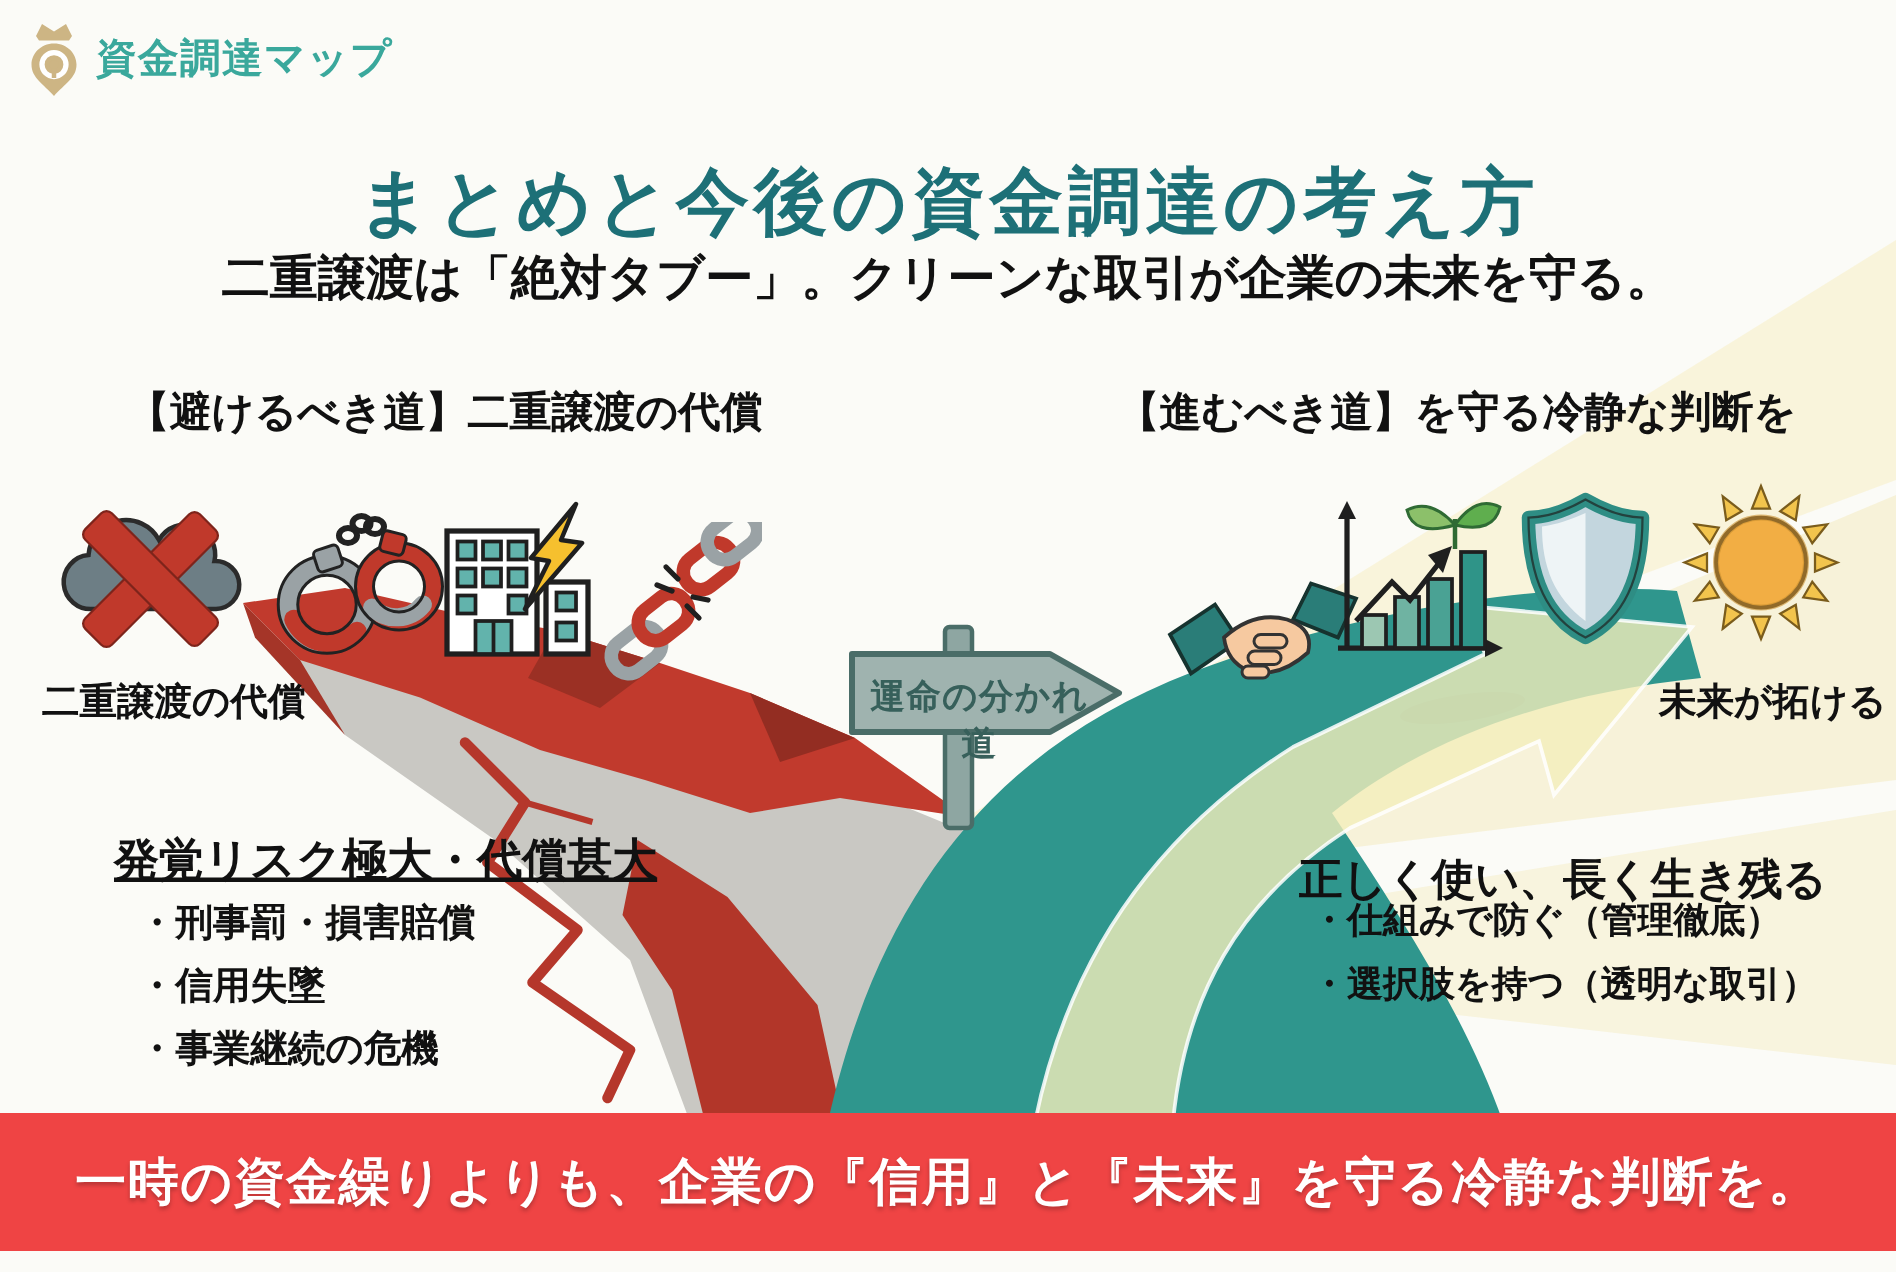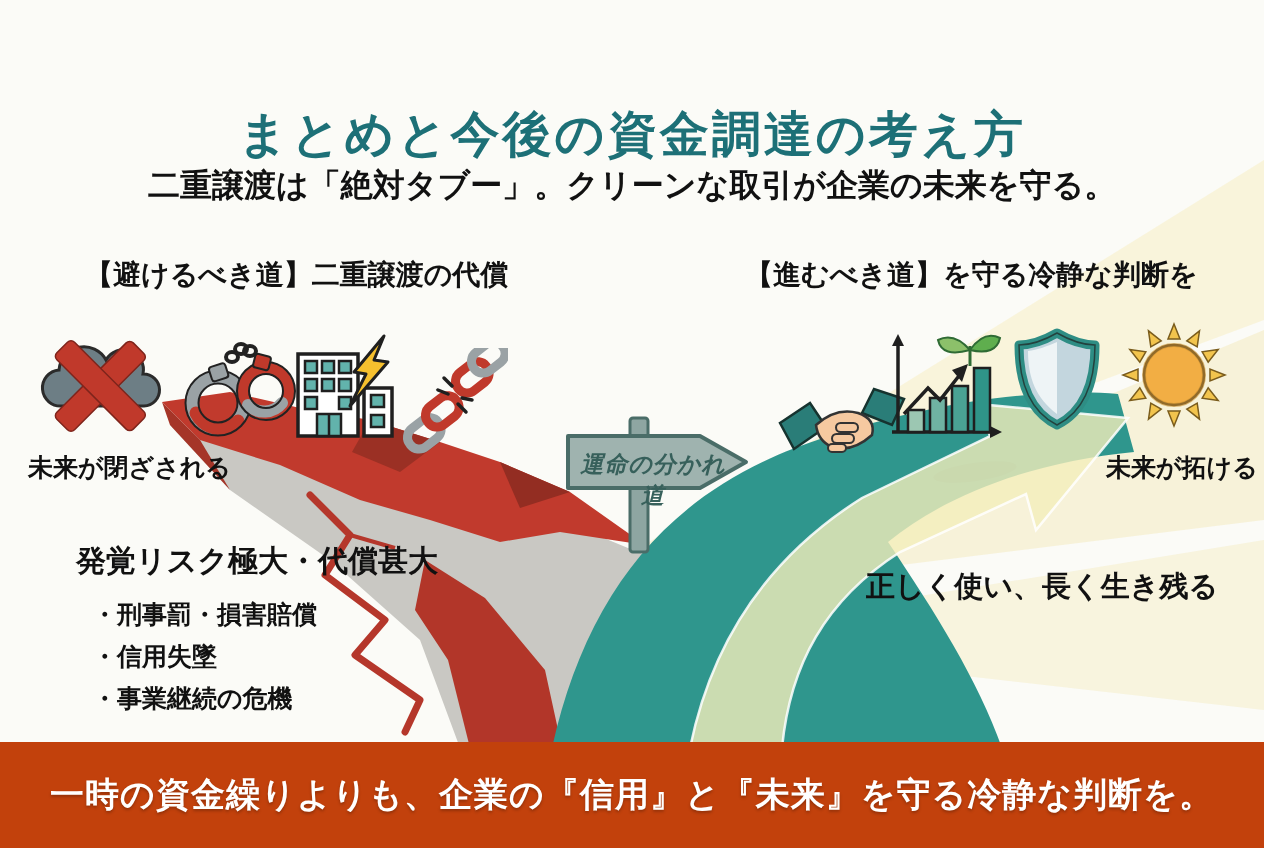--- a/index.html
+++ b/index.html
@@ -18,22 +18,22 @@
   .main-title{left:0;top:86px;width:100%;text-align:center;font-size:49px;font-weight:700;
     color:#1d7077;letter-spacing:3px;margin-top:16px;}
   .subtitle{left:0;top:164px;width:100%;text-align:center;font-size:32px;font-weight:800;color:#111;}
   .col-head{font-size:28px;font-weight:800;color:#111;}
   .caption{font-size:25px;font-weight:800;color:#111;}
   .list-head{font-size:30px;font-weight:800;color:#111;}
   .bullets{list-style:none;margin:0;padding:0;font-size:25px;font-weight:700;color:#111;}
   .bullets li{line-height:42px;font-family:Liberation Mono, monospace;}
   .bullets.right li{font-size:24px;line-height:43px;}
   .sign-label{left:572px;top:449px;width:162px;text-align:center;font-size:23px;font-weight:800;
-    color:#37605b;z-index:3;letter-spacing:1px;font-style:italic;}
-  .footer{left:0;top:742px;width:1264px;height:106px;background:#c2410c;z-index:4;
+    color:#37605b;z-index:3;letter-spacing:1px;}
+  .footer{left:0;top:742px;width:1264px;height:92px;background:#ef4444;z-index:4;
     display:flex;align-items:center;justify-content:center;}
   .footer-text{color:#ffffff;font-size:34px;font-weight:800;letter-spacing:1px;
     text-shadow:0 2px 3px rgba(0,0,0,.25);}
 </style>
 </head>
 <body>
 
 <div class="canvas">
 
   <svg class="illo" width="1264" height="848" viewBox="0 0 1264 848" aria-hidden="true">
@@ -56,20 +56,30 @@
 
     <path d="M 552,748 C 585,600 660,500 795,448 C 925,400 1045,388 1118,394 L 1134,452 C 1035,462 950,492 888,542 C 935,612 978,680 1002,748 Z" fill="#2f968d"></path>
     <ellipse cx="975" cy="472" rx="42" ry="9" fill="#22756d" opacity="0.5" transform="rotate(-8 975 472)"></ellipse>
 
     <path d="M 690,748 C 712,640 770,556 862,498 L 990,436 L 978,404 L 1128,418 L 1036,530 L 1026,494 L 900,552 C 825,600 790,665 782,748 Z" fill="rgba(242,238,186,0.8)" stroke="rgba(255,255,255,0.85)" stroke-width="2.5"></path>
 
     <rect x="630" y="418" width="18" height="134" rx="3" fill="#8ea6a2" stroke="#4a6d68" stroke-width="3"></rect>
     <path d="M 568,436 L 700,436 L 746,462 L 700,488 L 568,488 Z" fill="#9fb3af" stroke="#4a6d68" stroke-width="4" stroke-linejoin="round"></path>
   </svg>
 
+  <div class="abs logo">
+    <svg width="40" height="54" viewBox="0 0 40 54">
+      <path d="M8,12 L12,4 L20,9 L28,4 L32,12 L30,15 L10,15 Z" fill="#cdb584"></path>
+      <path d="M20,17 C11,17 5,24 5,31 C5,40 13,44 20,52 C27,44 35,40 35,31 C35,24 29,17 20,17 Z" fill="#cdb584"></path>
+      <circle cx="20" cy="31" r="8" fill="none" stroke="#ffffff" stroke-width="3.5"></circle>
+      <circle cx="20" cy="31" r="3" fill="#cdb584"></circle>
+      <rect x="18.5" y="34" width="3" height="6" fill="#cdb584"></rect>
+    </svg>
+    <span class="logo-text">資金調達マップ</span>
+  </div>
 
   <div class="abs txt main-title">まとめと今後の資金調達の考え方</div>
   <div class="abs txt subtitle">二重譲渡は「絶対タブー」。クリーンな取引が企業の未来を守る。</div>
   <div class="abs txt col-head" style="left:85px;top:256px;">【避けるべき道】二重譲渡の代償</div>
   <div class="abs txt col-head" style="left:745px;top:256px;">【進むべき道】を守る冷静な判断を</div>
 
   <svg class="abs icon" style="left:30px;top:326px;" width="140" height="118" viewBox="0 0 140 118">
     <path d="M 32,80 a18,18 0 0 1 -3,-36 a25,25 0 0 1 47,-10 a20,20 0 0 1 37,14 a16,16 0 0 1 1,32 Z" fill="#6d7e85" stroke="#2b2b2b" stroke-width="3"></path>
     <g fill="#c0392b" stroke="#7e241b" stroke-width="1.5">
       <rect x="58" y="6" width="25" height="108" rx="5" transform="rotate(45 70 60)"></rect>
@@ -125,21 +135,21 @@
       <rect x="68" y="-2" width="36" height="23" rx="11" stroke="#9aa2a5" stroke-width="9" transform="rotate(-38 86 9)"></rect>
     </g>
     <g stroke="#1f1f1f" stroke-width="3.5" stroke-linecap="round">
       <line x1="42" y1="30" x2="50" y2="38"></line>
       <line x1="36" y1="42" x2="46" y2="46"></line>
       <line x1="64" y1="64" x2="56" y2="56"></line>
       <line x1="70" y1="52" x2="60" y2="50"></line>
     </g>
   </svg>
 
-  <div class="abs txt caption" style="left:28px;top:451px;">未来が閉ざされる</div>
+  <div class="abs txt caption" style="left:28px;top:451px;">二重譲渡の代償</div>
 
   <div class="abs sign-label">運命の分かれ道</div>
 
   <svg class="abs icon" style="left:778px;top:383px;" width="128" height="92" viewBox="0 0 128 92">
     <polygon points="2,40 32,20 48,44 16,66" fill="#2a7d78" stroke="#16332f" stroke-width="2.5"></polygon>
     <polygon points="126,16 96,6 84,30 114,42" fill="#2a7d78" stroke="#16332f" stroke-width="2.5"></polygon>
     <path d="M 38,42 Q 58,24 80,30 Q 98,36 94,52 Q 74,70 54,64 Q 40,58 38,42 Z" fill="#f6c9a0" stroke="#333" stroke-width="2.5"></path>
     <g fill="#f6c9a0" stroke="#333" stroke-width="2">
       <rect x="58" y="40" width="22" height="9" rx="4.5"></rect>
       <rect x="54" y="51" width="22" height="9" rx="4.5"></rect>
@@ -187,26 +197,30 @@
       <polygon points="56,2 50,17 62,17" transform="rotate(270 56 53)"></polygon>
       <polygon points="56,2 50,17 62,17" transform="rotate(300 56 53)"></polygon>
       <polygon points="56,2 50,17 62,17" transform="rotate(330 56 53)"></polygon>
     </g>
     <circle cx="56" cy="53" r="30" fill="#f2ae44" stroke="#3c3422" stroke-width="2.5"></circle>
     <circle cx="56" cy="53" r="30" fill="none" stroke="#c98f2e" stroke-width="4" opacity="0.6"></circle>
   </svg>
 
   <div class="abs txt caption" style="left:1106px;top:451px;">未来が拓ける</div>
 
-  <div class="abs txt list-head" style="left:76px;top:541px;">発覚リスク極大・代償甚大</div>
+  <div class="abs txt list-head" style="left:76px;top:553px;text-decoration:underline;">発覚リスク極大・代償甚大</div>
   <ul class="abs txt bullets" style="left:92px;top:596px;">
     <li>・刑事罰・損害賠償</li>
     <li>・信用失墜</li>
     <li>・事業継続の危機</li>
   </ul>
 
   <div class="abs txt list-head" style="left:866px;top:550px;font-size:29px;margin-top:17px;">正しく使い、長く生き残る</div>
+  <ul class="abs txt bullets right" style="left:874px;top:594px;">
+    <li>・仕組みで防ぐ（管理徹底）</li>
+    <li>・選択肢を持つ（透明な取引）</li>
+  </ul>
 
   <div class="abs footer">
     <div class="footer-text">一時の資金繰りよりも、企業の『信用』と『未来』を守る冷静な判断を。</div>
   </div>
 
 </div>
 
 </body></html>

